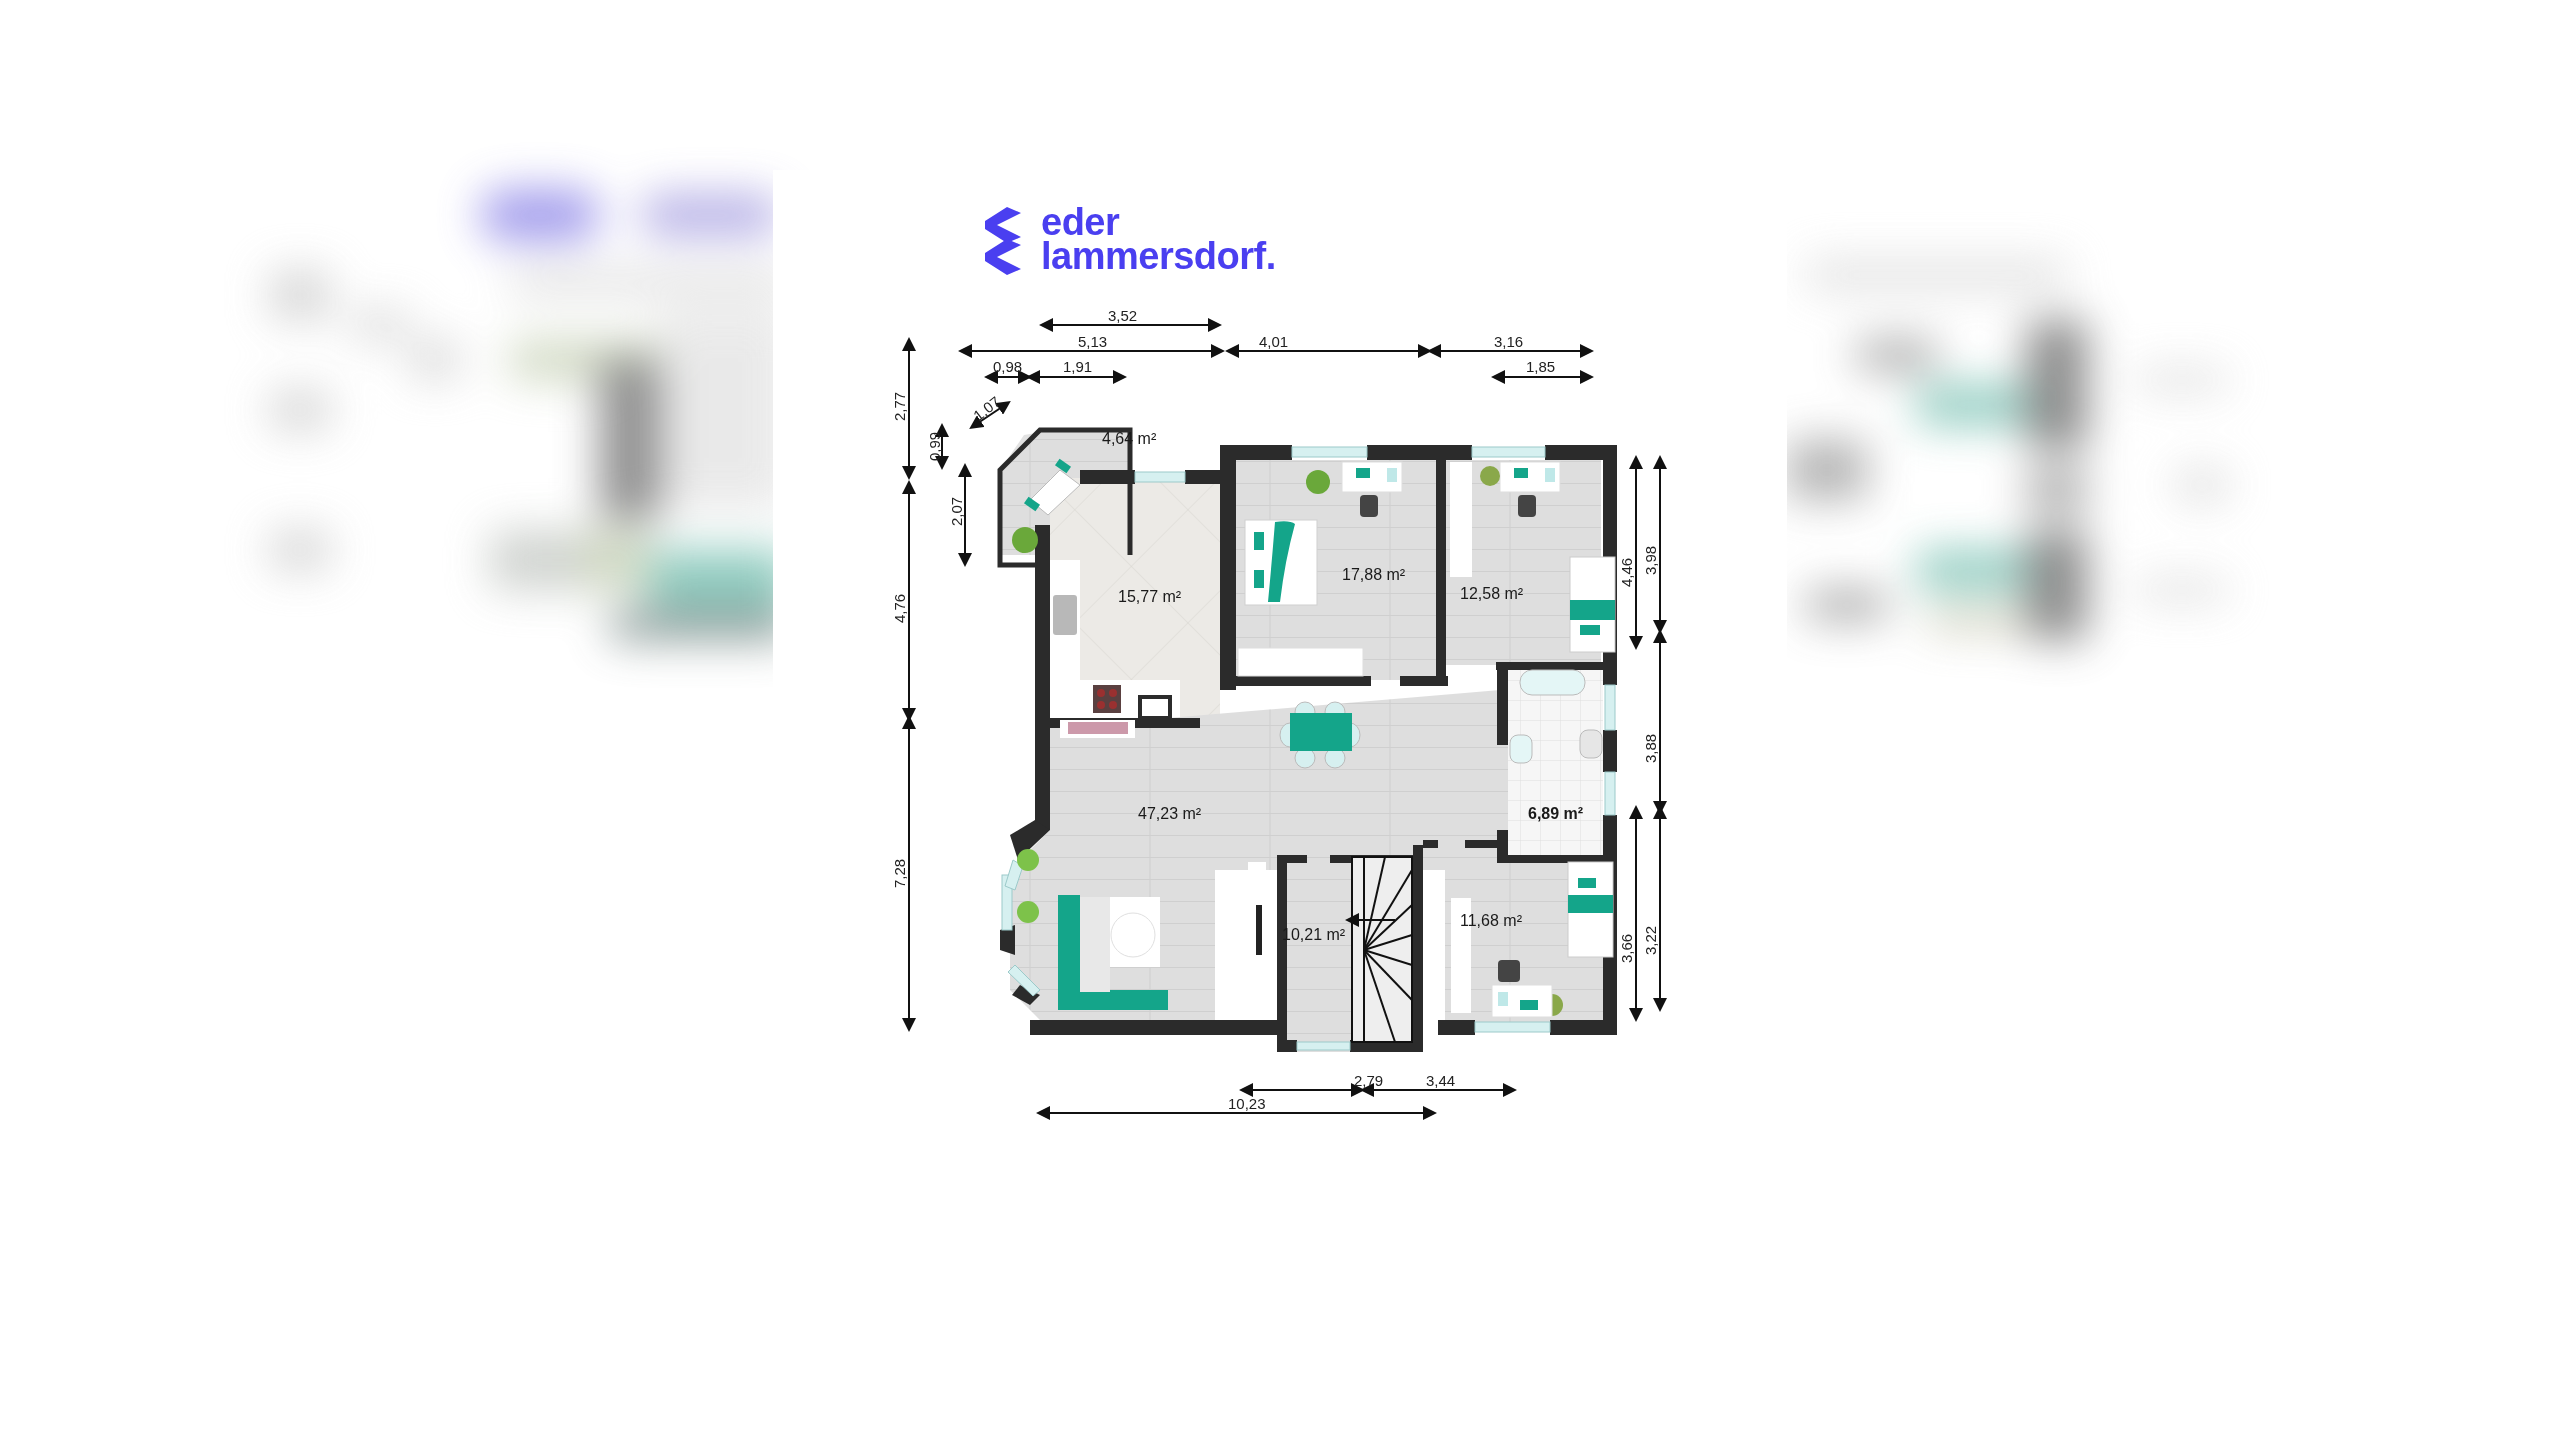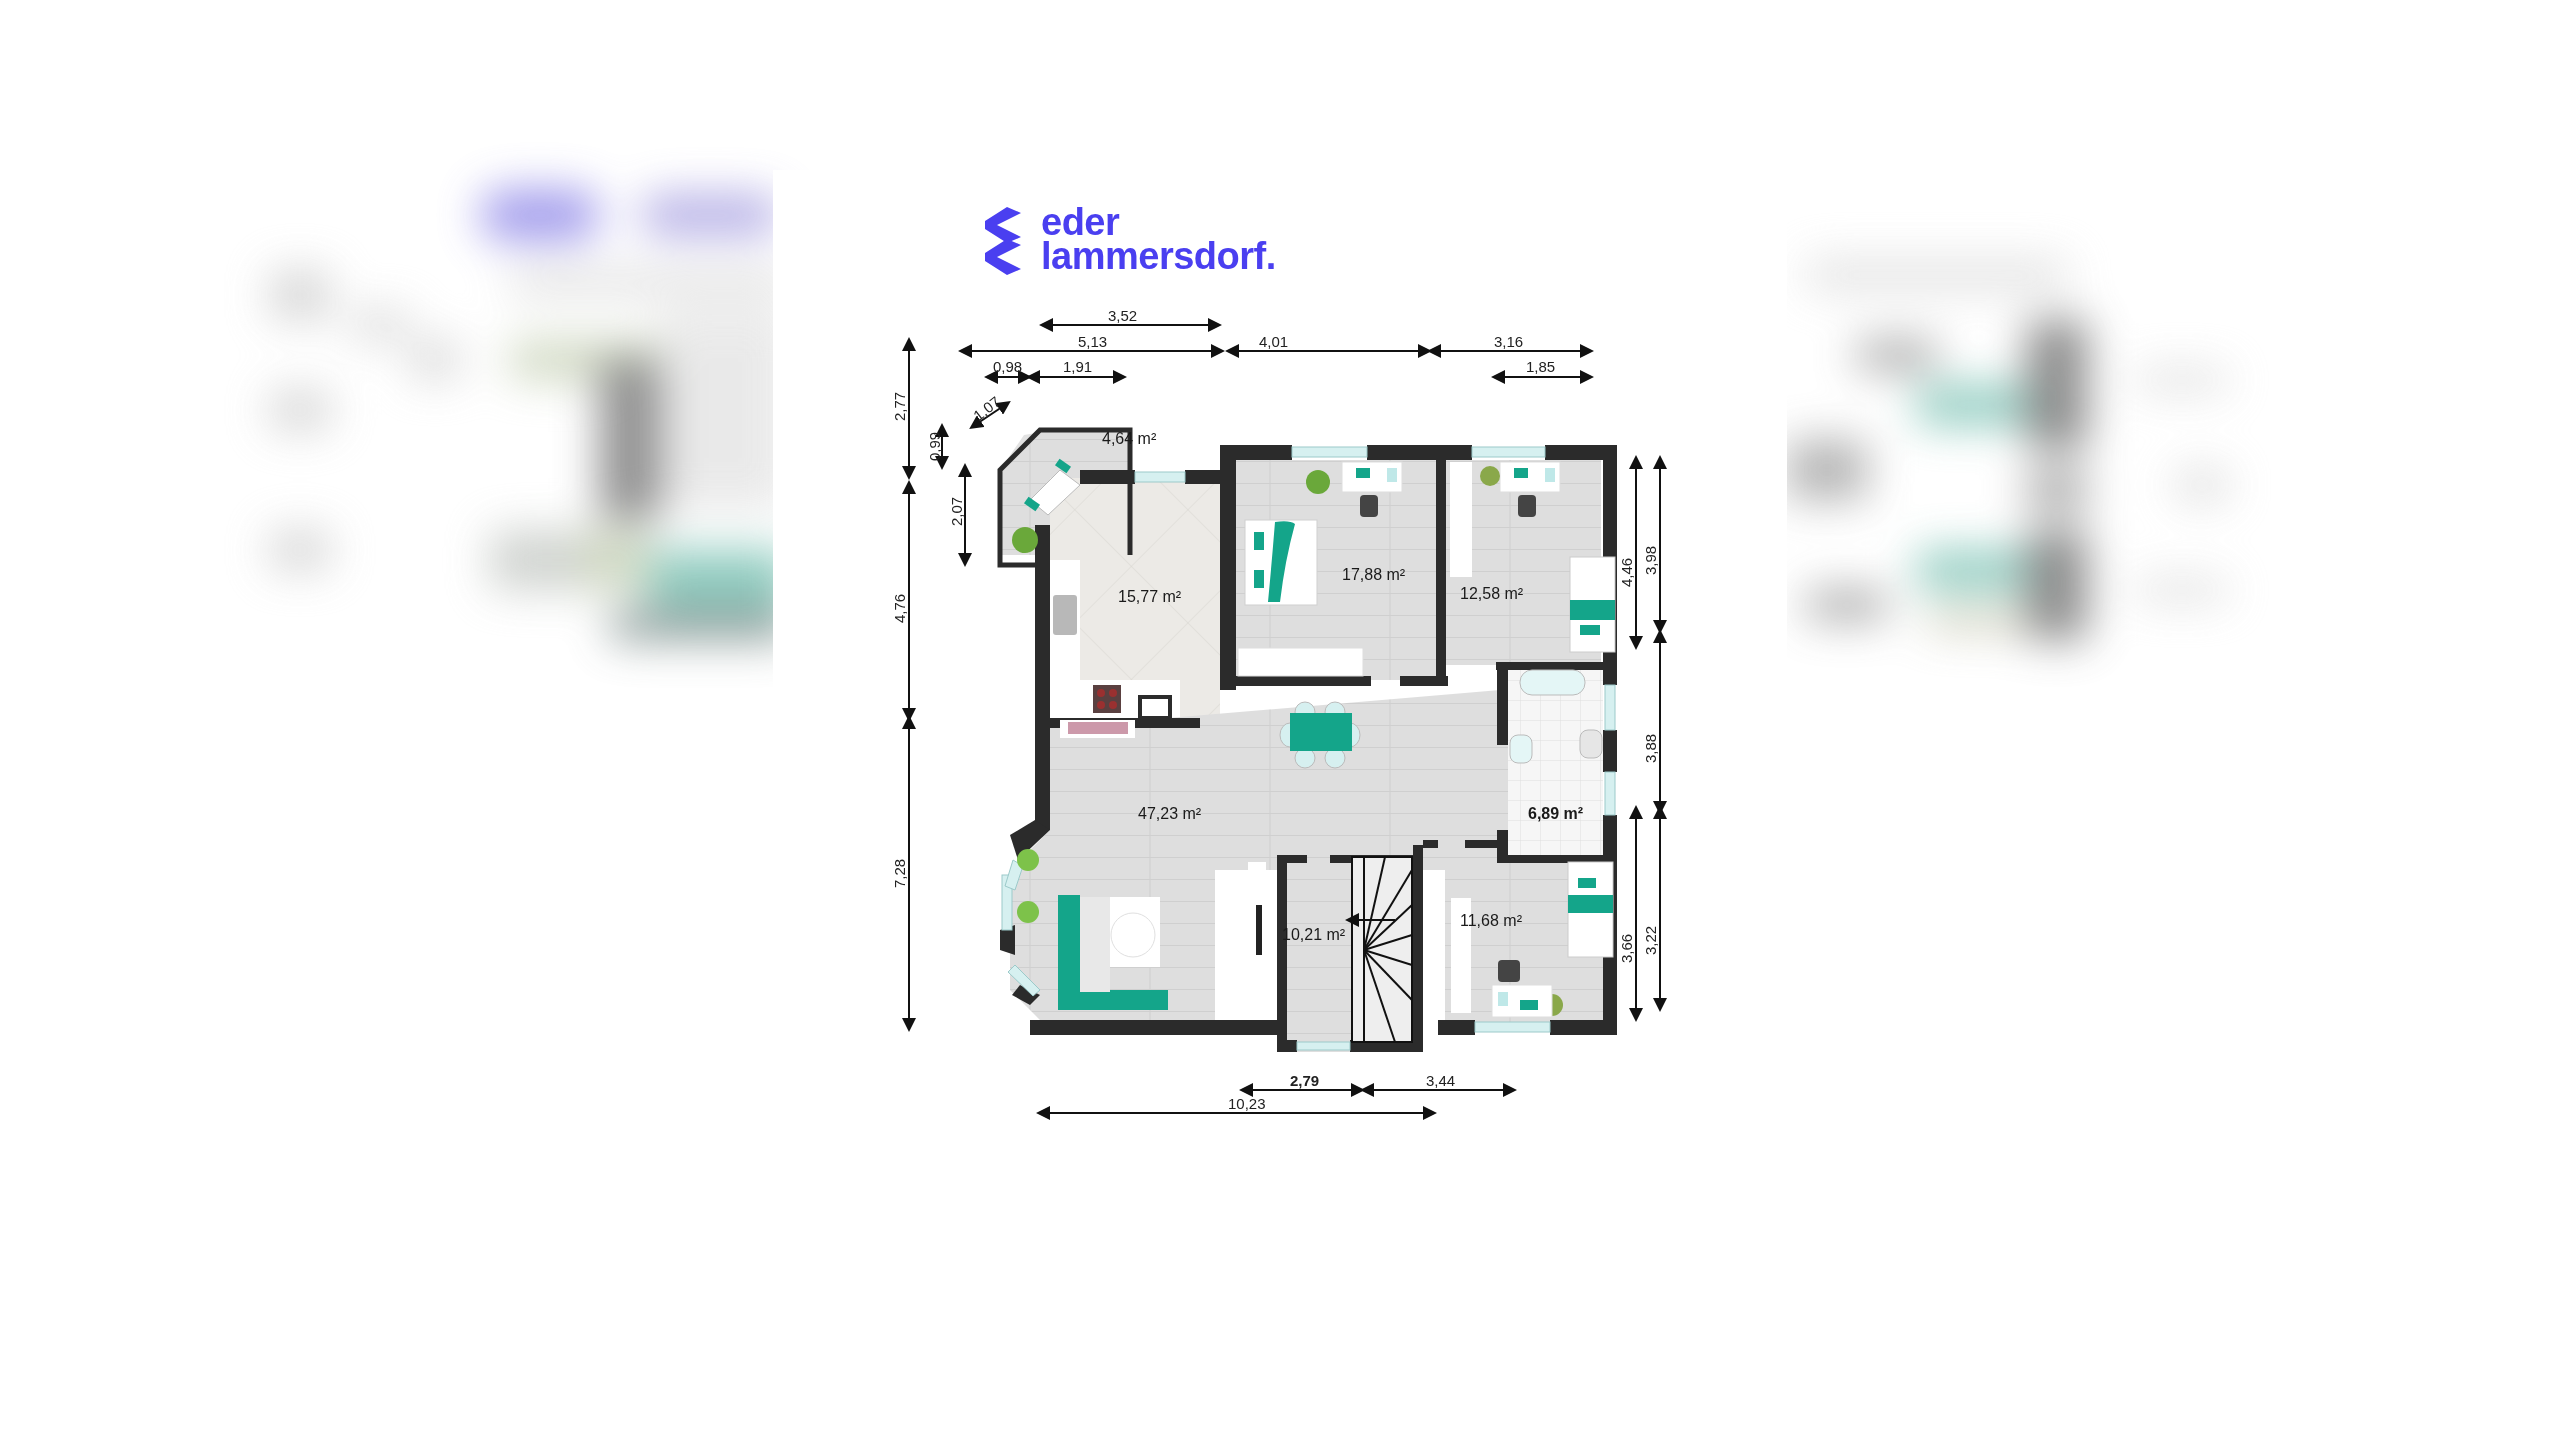--- a/index.html
+++ b/index.html
@@ -313,15 +313,15 @@
 <div class="dlabel vlabel" style="left:920px;top:438px;">0,99</div>
 <div class="dlabel vlabel" style="left:942px;top:503px;">2,07</div>
 <div class="dlabel" style="left:972px;top:400px;transform:rotate(-38deg);">1,07</div>
 
 <div class="dlabel vlabel" style="left:1612px;top:564px;">4,46</div>
 <div class="dlabel vlabel" style="left:1636px;top:552px;">3,98</div>
 <div class="dlabel vlabel" style="left:1636px;top:740px;">3,88</div>
 <div class="dlabel vlabel" style="left:1612px;top:940px;">3,66</div>
 <div class="dlabel vlabel" style="left:1636px;top:932px;">3,22</div>
 
-<div class="dlabel" style="left:1290px;top:1072px;font-weight:bold;">2,79</div>
+<div class="dlabel" style="left:1354px;top:1072px;">2,79</div>
 <div class="dlabel" style="left:1426px;top:1072px;">3,44</div>
 <div class="dlabel" style="left:1228px;top:1095px;">10,23</div>
 
 </body></html>

